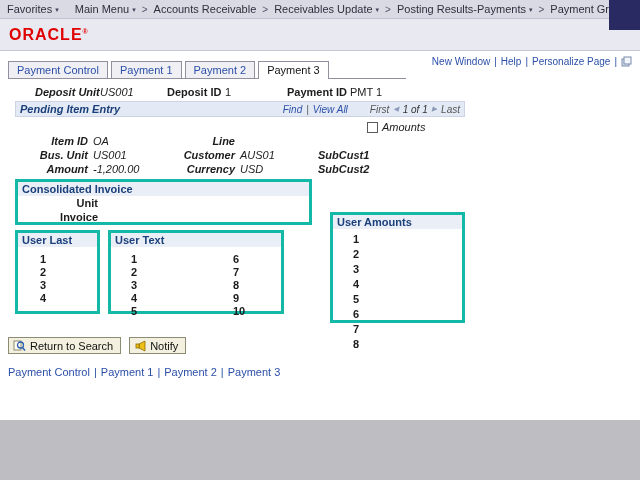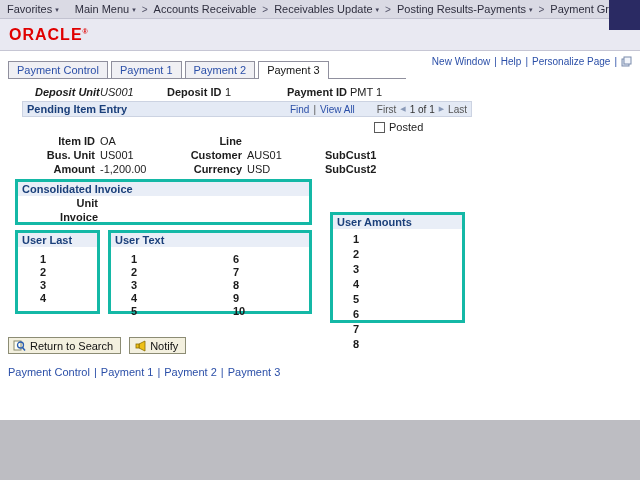--- a/index.html
+++ b/index.html
@@ -52,21 +52,21 @@
 
   
   .keyrow { margin:7px 0 0 35px; display:flex; }
   .kgroup { display:flex; }
   .kg1 { width:120px;font-style:italic; } .kg1 .klabel { width:65px; }
   .kg2 { width:132px;padding-left:12px; } .kg2 .klabel { width:58px; }
   .kg3 .klabel { width:63px; }
   .klabel { font-weight:bold; }
 
   
-  .section { margin:3px 0 0 22px; width:450px; }
+  .section { margin:3px 0 0 15px; width:450px;font-style:italic; }
   .sec-head {
     background:#e4eaf5; border:1px solid #ccd3e2; height:16px;
     display:flex; align-items:center; justify-content:space-between; padding:0 4px;
   }
   .sec-title { color:#1a3f7a; font-weight:bold; }
   .sec-nav { display:flex; align-items:center; gap:4px; font-size:10px; color:#555; }
   .navarrow { font-size:7px; color:#8a9ab8; cursor:pointer; }
   .navtext { color:#555; cursor:pointer; }
   .navpos { color:#333; }
   .posted-row { margin:4px 0 0 352px; display:flex; align-items:center; gap:4px; height:12px; }
@@ -83,21 +83,21 @@
   .mid-left { width:297px; }
   .box { border:3px solid #14b8a6; background:#fff; }
   .box-head {
     background:#e9eef7; color:#1a3f7a; font-weight:bold;
     height:14px; line-height:14px; padding:0 4px;
   }
   .ci-box { height:46px; }
   .ci-row { width:80px; text-align:right; font-weight:bold; line-height:13px; margin-top:1px; }
   .ud-ut { display:flex; gap:8px; margin-top:5px; }
   .ud-box { width:85px; height:84px; }
-  .ut-box { width:204px; height:84px; }
+  .ut-box { width:176px; height:84px; }
   .ua-box { width:135px; height:111px;margin-top:33px; }
   .num-col { font-weight:bold; line-height:13px; }
   .ud-col { margin:6px 0 0 22px; }
   .ut-cols { display:flex; margin-top:6px; }
   .ut-cols .num-col:first-child { margin-left:20px; width:102px; }
   .ua-col { margin:3px 0 0 20px; line-height:15px; }
 
   
   .toolbar { margin:14px 0 0 8px; display:flex; gap:8px; align-items:center; }
   .pbtn {
@@ -190,21 +190,21 @@
         <span style="width:14px"></span>
         <span class="navtext">First</span>
         <span class="navarrow">◀</span>
         <span class="navpos">1 of 1</span>
         <span class="navarrow">▶</span>
         <span class="navtext">Last</span>
       </span>
     </div>
     <div class="posted-row">
       <span class="checkbox"></span>
-      <span>Posted</span>
+      <span>Amounts</span>
     </div>
     <div class="frow">
       <span class="fl1">Item ID</span>
       <span class="fv1">OA</span>
       <span class="fl2">Line</span>
       <span class="fv2"></span>
       <span class="fl3"></span>
     </div>
     <div class="frow">
       <span class="fl1">Bus. Unit</span>

